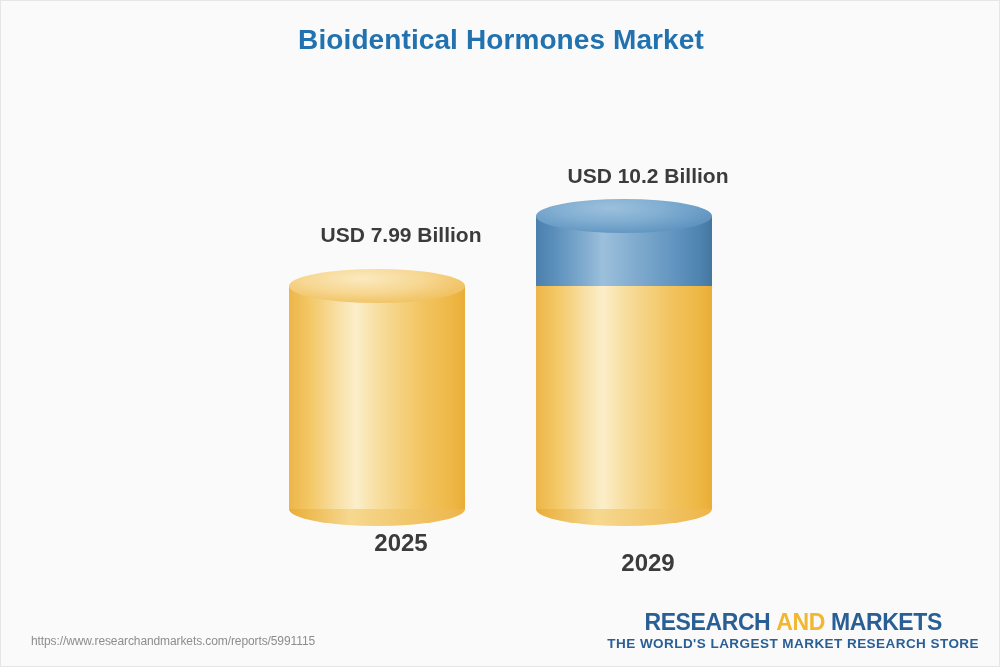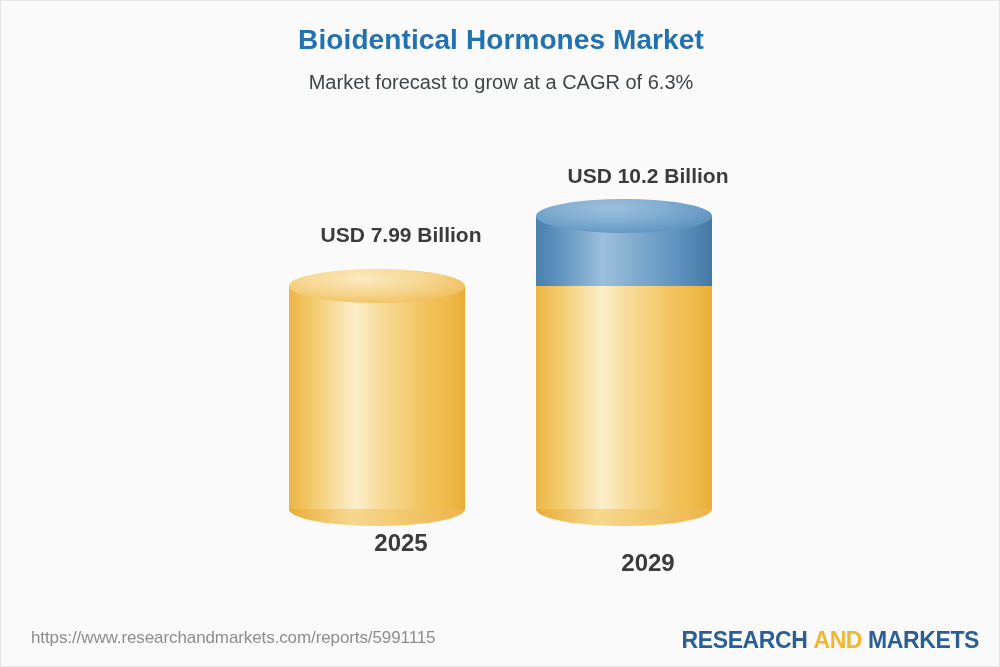--- a/index.html
+++ b/index.html
@@ -159,21 +159,21 @@
     position: absolute;
     left: 0;
     bottom: 0;
     width: 1000px;
     height: 82px;
   }
   #source-url {
     position: absolute;
     left: 30px;
     bottom: 18px;
-    font-size: 17px;
+    font-size: 12px;
     color: #8d8d8d;
     letter-spacing: -0.1px;
   }
   #logo {
     position: absolute;
     right: 22px;
     bottom: 14px;
     text-align: right;
   }
   #logo-wordmark {
@@ -196,21 +196,20 @@
     white-space: nowrap;
   }
 </style>
 </head>
 <body>
 
 <div id="canvas">
 
   <div id="header">
     <h1 id="chart-title">Bioidentical Hormones Market</h1>
-    <h2 id="chart-subtitle">Market forecast to grow at a CAGR of 6.3%</h2>
   </div>
 
   <div id="plot">
 
     <div class="bar-group" style="left:288px; width:176px; height:430px;">
 
       <div class="value-label" style="top:82px;">USD 7.99 Billion</div>
 
       <div class="cylinder" style="left:0; width:176px; height:240px;">
         <div class="cyl-shadow"></div>
@@ -248,16 +247,17 @@
 
   </div>
 
   <div id="footer">
     <div id="source-url">https://www.researchandmarkets.com/reports/5991115</div>
 
     <div id="logo">
       <div id="logo-wordmark">
         <span class="logo-blue">RESEARCH</span><span>&nbsp;</span><span class="logo-gold">AND</span><span>&nbsp;</span><span class="logo-blue">MARKETS</span>
       </div>
+      <div id="logo-tagline">THE WORLD'S LARGEST MARKET RESEARCH STORE</div>
     </div>
   </div>
 
 </div>
 
 </body></html>

